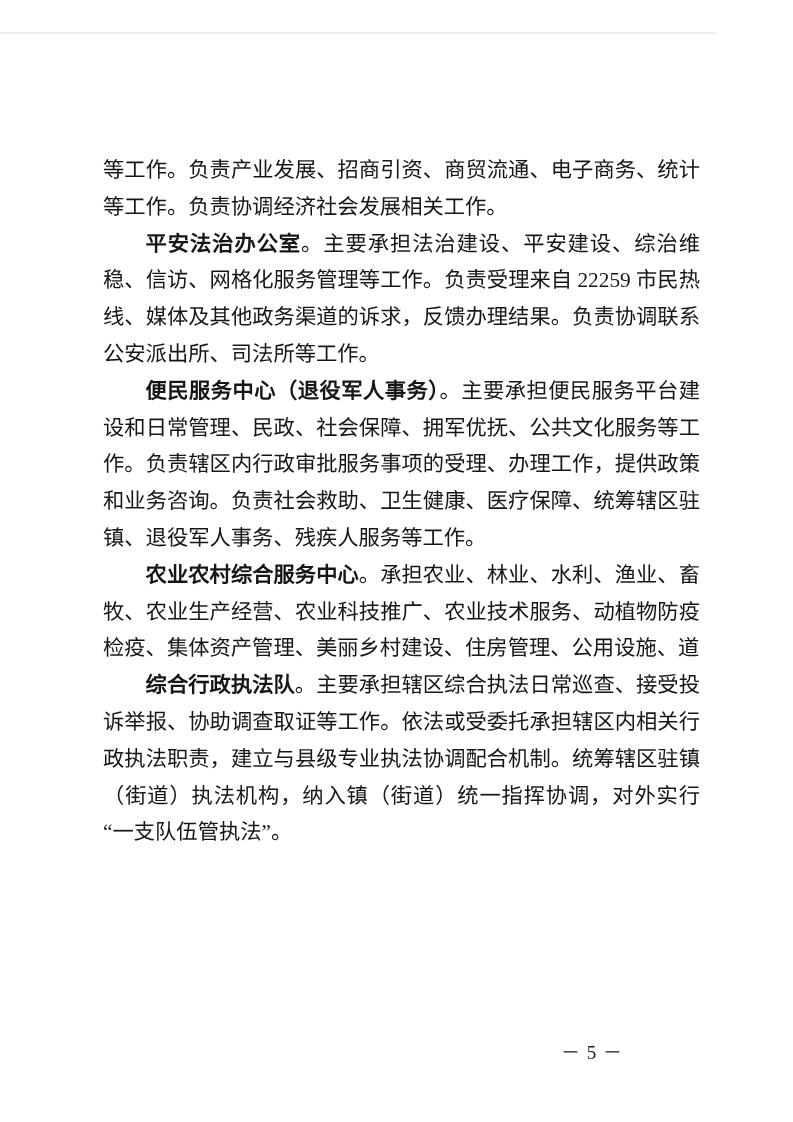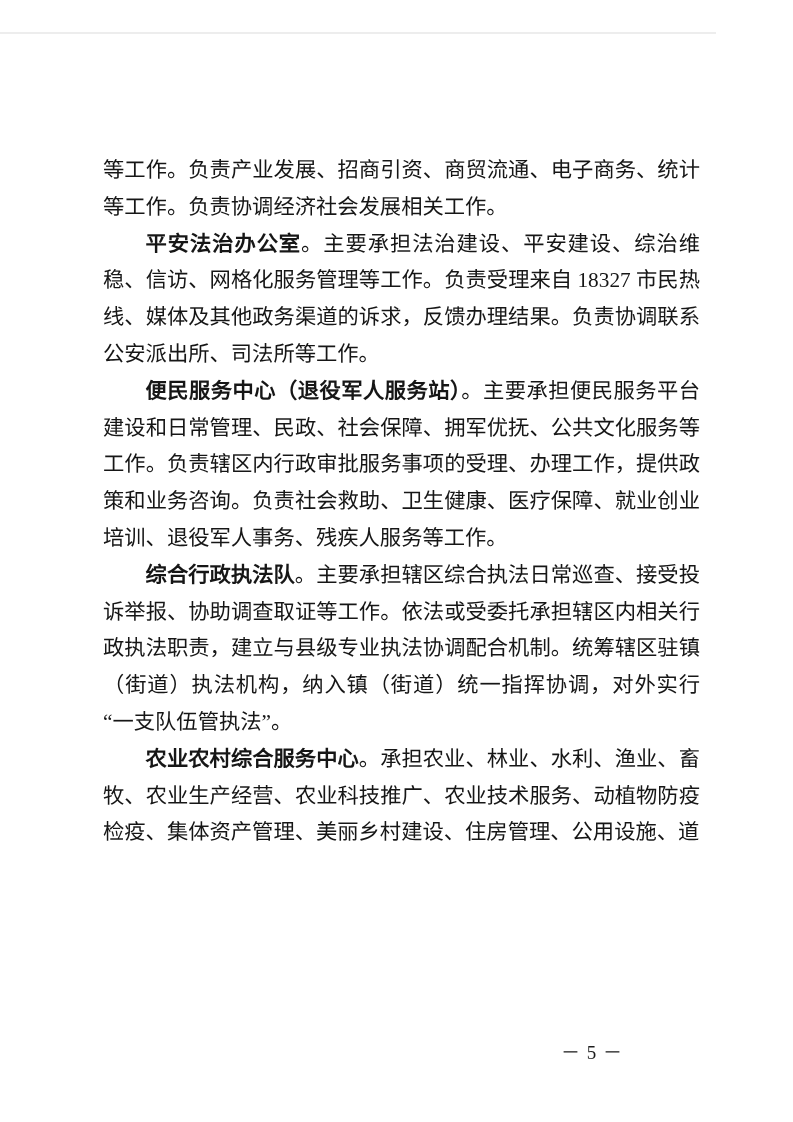--- a/index.html
+++ b/index.html
@@ -58,20 +58,20 @@
   }
 </style>
 </head>
 <body>
 
 <div class="page">
   <div class="top-edge"></div>
 
   <main class="body-text">
       <p class="para no-indent"><span>等工作。负责产业发展、招商引资、商贸流通、电子商务、统计等工作。负责协调经济社会发展相关工作。</span></p>
-      <p class="para"><b class="office-name">平安法治办公室</b><span>。主要承担法治建设、平安建设、综治维稳、信访、网格化服务管理等工作。负责受理来自 18327 市民热线、媒体及其他政务渠道的诉求，反馈办理结果。负责协调联系公安派出所、司法所等工作。</span></p>
-      <p class="para"><b class="office-name">便民服务中心（退役军人服务站）</b><span>。主要承担便民服务平台建设和日常管理、民政、社会保障、拥军优抚、公共文化服务等工作。负责辖区内行政审批服务事项的受理、办理工作，提供政策和业务咨询。负责社会救助、卫生健康、医疗保障、就业创业培训、退役军人事务、残疾人服务等工作。</span></p>
+      <p class="para"><b class="office-name">平安法治办公室</b><span>。主要承担法治建设、平安建设、综治维稳、信访、网格化服务管理等工作。负责受理来自 22259 市民热线、媒体及其他政务渠道的诉求，反馈办理结果。负责协调联系公安派出所、司法所等工作。</span></p>
+      <p class="para"><b class="office-name">便民服务中心（退役军人事务）</b><span>。主要承担便民服务平台建设和日常管理、民政、社会保障、拥军优抚、公共文化服务等工作。负责辖区内行政审批服务事项的受理、办理工作，提供政策和业务咨询。负责社会救助、卫生健康、医疗保障、统筹辖区驻镇、退役军人事务、残疾人服务等工作。</span></p>
+      <p class="para"><b class="office-name">农业农村综合服务中心</b><span>。承担农业、林业、水利、渔业、畜牧、农业生产经营、农业科技推广、农业技术服务、动植物防疫检疫、集体资产管理、美丽乡村建设、住房管理、公用设施、道</span></p>
       <p class="para"><b class="office-name">综合行政执法队</b><span>。主要承担辖区综合执法日常巡查、接受投诉举报、协助调查取证等工作。依法或受委托承担辖区内相关行政执法职责，建立与县级专业执法协调配合机制。统筹辖区驻镇（街道）执法机构，纳入镇（街道）统一指挥协调，对外实行“一支队伍管执法”。</span></p>
-      <p class="para"><b class="office-name">农业农村综合服务中心</b><span>。承担农业、林业、水利、渔业、畜牧、农业生产经营、农业科技推广、农业技术服务、动植物防疫检疫、集体资产管理、美丽乡村建设、住房管理、公用设施、道</span></p>
     </main>
 
   <div class="page-number">－ 5 －</div>
 </div>
 
 </body></html>

